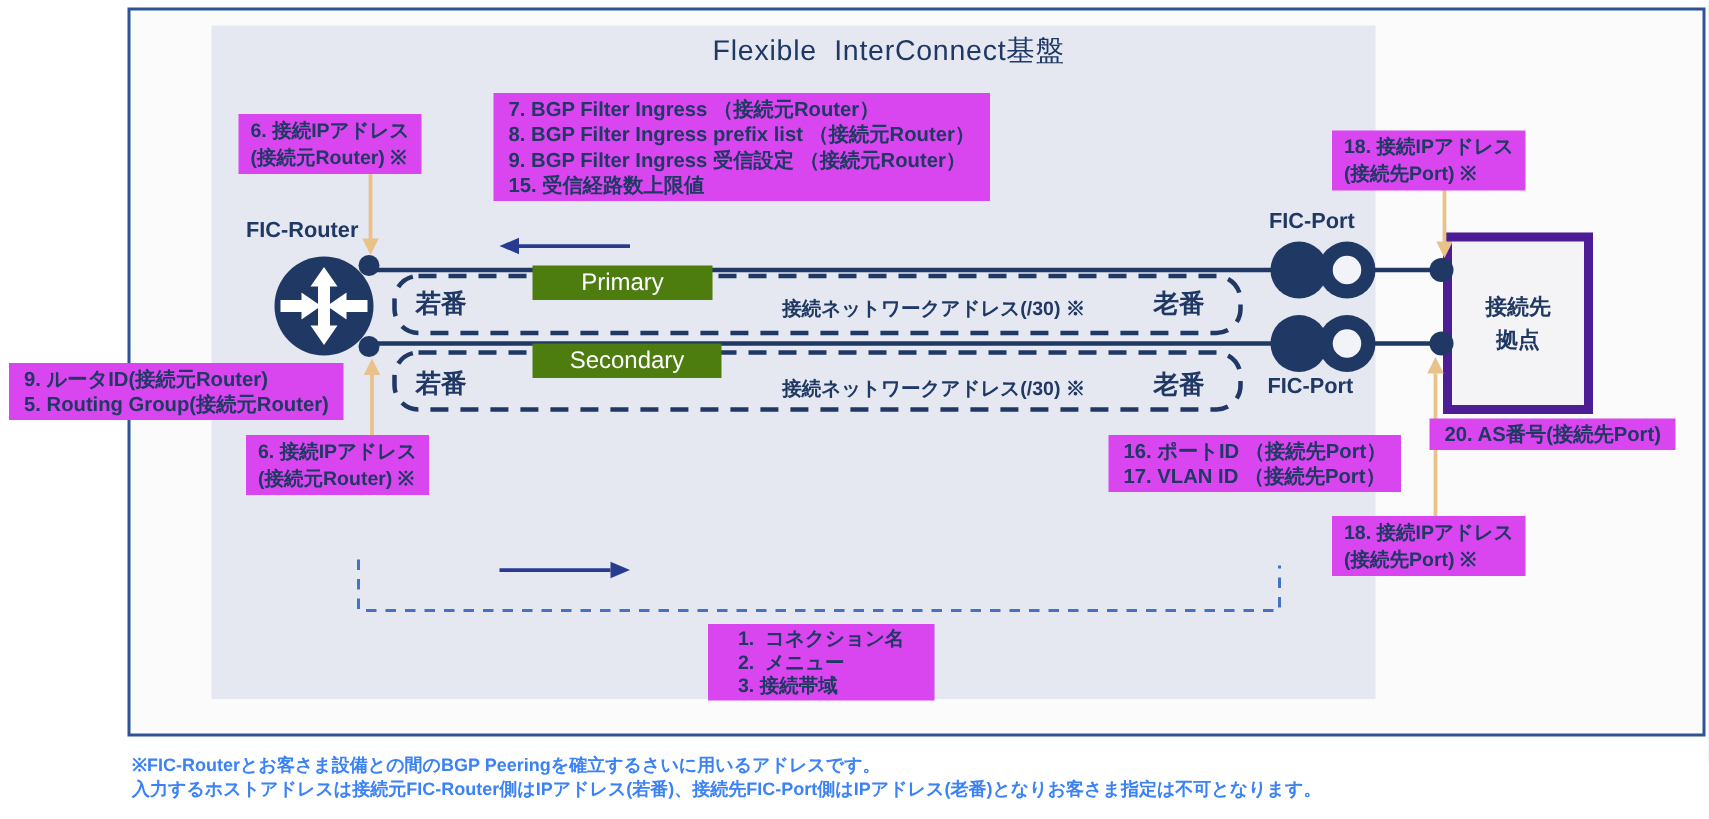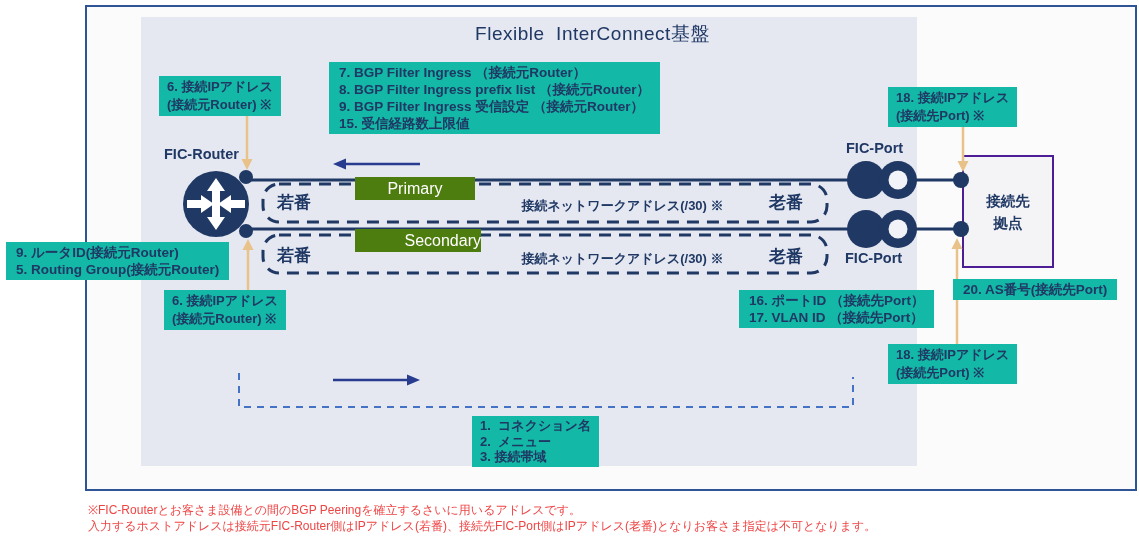--- a/index.html
+++ b/index.html
@@ -17,47 +17,47 @@
     position:absolute; left:141px; top:17px; width:776px; height:449px;
     background:#e5e7f1; z-index:2;
   }
   .diagram-title {
     position:absolute; left:141px; top:21px; width:903px; text-align:center;
     font-size:19px; color:#1f3864; white-space:pre; z-index:4; font-weight:500;
     letter-spacing:0.5px;
   }
   .dest-box {
     position:absolute; left:962px; top:155px; width:88px; height:109px;
-    border:2px solid #4c1d95; background:#f4f4f6; z-index:2;
+    border:6px solid #4c1d95; background:#f4f4f6; z-index:2;
     display:flex; align-items:center; justify-content:center; text-align:center;
     font-size:14.5px; font-weight:bold; color:#1f3864; line-height:22px; white-space:pre;
   }
   svg.overlay { position:absolute; left:0; top:0; z-index:3; }
 
   .tan {
-    position:absolute; background:#14b8a6; color:#1f3864; font-weight:bold;
+    position:absolute; background:#d946ef; color:#1f3864; font-weight:bold;
     font-size:13px; line-height:18px; padding:2px 8px; white-space:pre; z-index:4;
   }
   .tan.list { font-size:13.5px; line-height:17px; padding:2px 10px; }
-  .tan.small { line-height:15.5px; padding:2px 8px; }
+  .tan.small { line-height:15.5px; padding:2px 20px; }
 
   .tag {
     position:absolute; background:#4d7c0f; color:#ffffff; font-size:16px;
     text-align:center; height:23px; line-height:23px; z-index:4;
   }
   .num { position:absolute; color:#1f3864; font-weight:bold; z-index:4; }
   .num.big { font-size:17px; }
   .num.net { font-size:13px; width:205px; text-align:center; }
 
   .nodelbl {
     position:absolute; color:#1f3864; font-weight:bold; font-size:14.5px; z-index:4;
   }
   .footnote {
     position:absolute; left:88px; top:502px; font-size:12px; line-height:16px;
-    color:#ef4444; white-space:pre; z-index:4;
+    color:#3b82f6; white-space:pre; z-index:4;font-weight:bold;
   }
 </style>
 </head>
 <body>
 
 <div class="stage">
 
   <div class="outer-box"></div>
   <div class="fic-box"></div>
   <div class="diagram-title">Flexible  InterConnect基盤</div>
@@ -129,21 +129,21 @@
 
     <circle cx="961" cy="180" r="8" fill="#1f3864"></circle>
     <circle cx="961" cy="229" r="8" fill="#1f3864"></circle>
   </svg>
 
   <div class="nodelbl" style="left:164px; top:146px;">FIC-Router</div>
   <div class="nodelbl" style="left:846px; top:140px;">FIC-Port</div>
   <div class="nodelbl" style="left:845px; top:250px;">FIC-Port</div>
 
   <div class="tag" style="left:355px; top:177px; width:120px;">Primary</div>
-  <div class="tag" style="left:355px; top:229px; width:126px;text-align:right;">Secondary</div>
+  <div class="tag" style="left:355px; top:229px; width:126px;">Secondary</div>
 
   <div class="num big" style="left:277px; top:191px;">若番</div>
   <div class="num big" style="left:769px; top:191px;">老番</div>
   <div class="num net" style="left:520px; top:197px;">接続ネットワークアドレス(/30) ※</div>
   <div class="num big" style="left:277px; top:244px;">若番</div>
   <div class="num big" style="left:769px; top:245px;">老番</div>
   <div class="num net" style="left:520px; top:250px;">接続ネットワークアドレス(/30) ※</div>
 
   <div class="tan" style="left:159px; top:76px;">6. 接続IPアドレス
 (接続元Router) ※</div>

